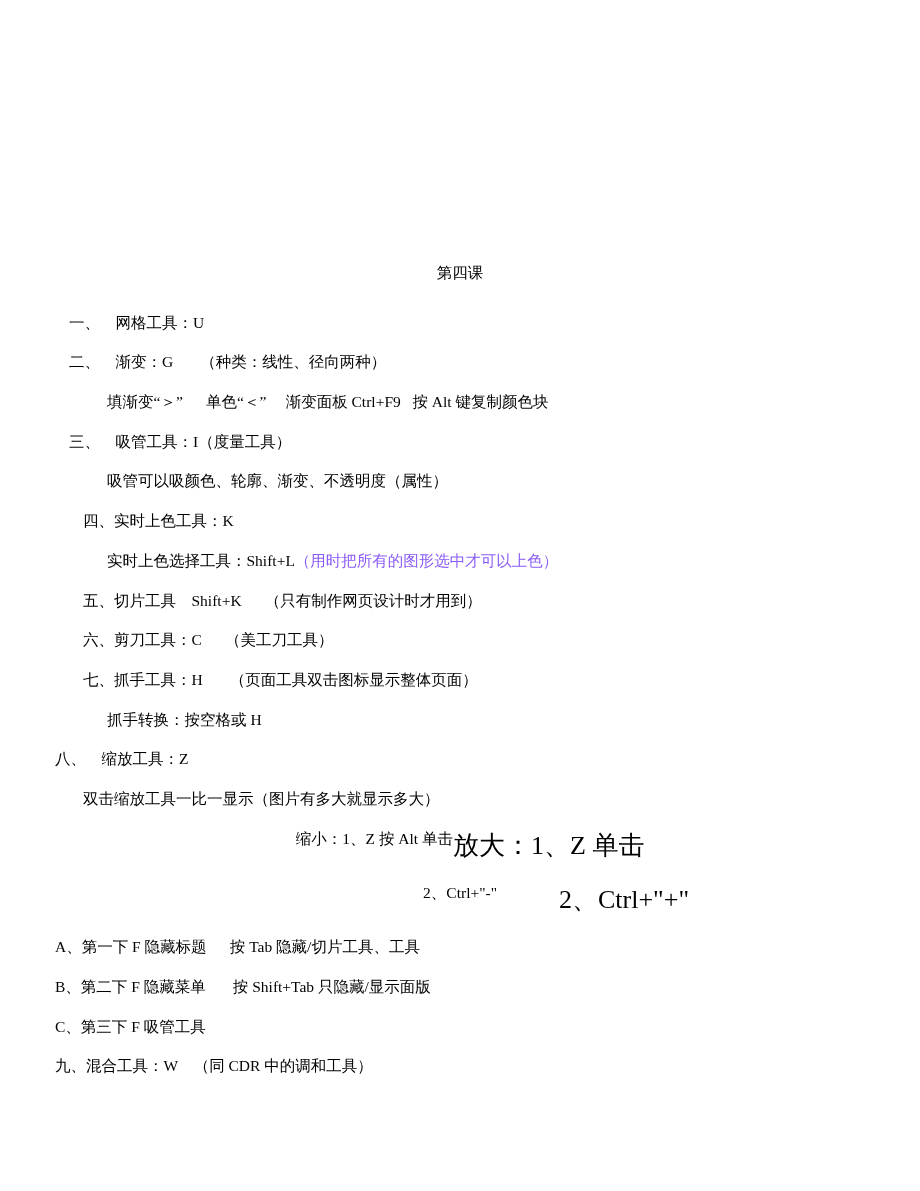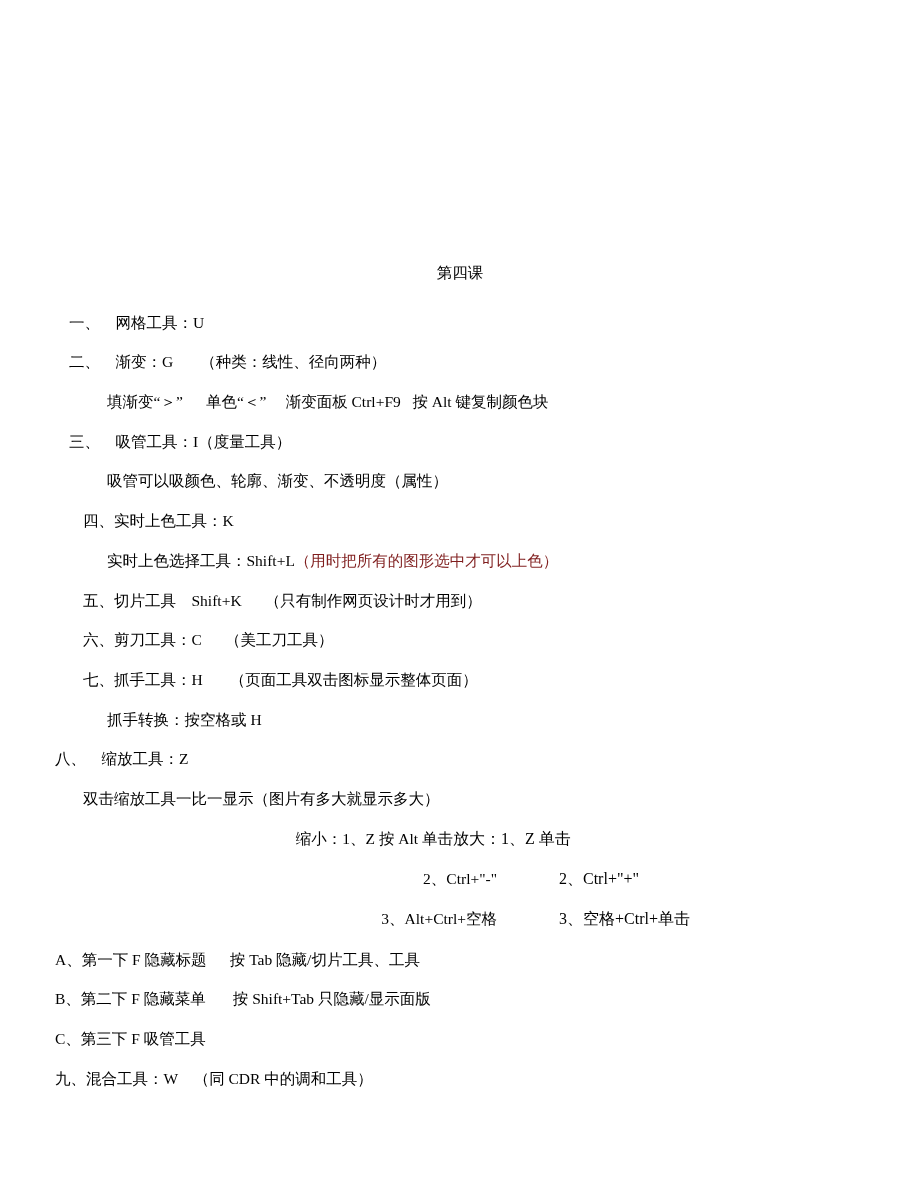--- a/index.html
+++ b/index.html
@@ -32,33 +32,33 @@
     .indent-line-b {
       padding-left: 28px;
     }
     .indent-inner {
       padding-left: 40px;
     }
     .en {
       font-family: "Times New Roman", Times, serif;
     }
     .highlight {
-      color: #7f1d1d;
+      color: #8b5cf6;
     }
     .two-col {
       display: flex;
       align-items: flex-start;
     }
     .col-left {
       flex: 0 0 370px;
       text-align: right;
     }
     .col-right {
       flex: 1;
-      font-size: 16px;
+      font-size: 26px;
       font-family: "SimSun", "Songti SC", serif;
     }
     .col-right .en {
        font-family: "Times New Roman", Times, serif;
     }
     .sub-num {
       padding-left: 72px;
     }
     .inline-figure {
       display: inline-flex;
@@ -148,28 +148,20 @@
 
   <div class="two-col line">
     <div class="col-left sub-num">
       <span class="en">2、</span><span class="en">Ctrl+"-"</span>
     </div>
     <div class="col-right" style="padding-left:62px;">
       <span class="en">2、</span><span class="en">Ctrl+"+"</span>
     </div>
   </div>
 
-  <div class="two-col line">
-    <div class="col-left sub-num">
-      <span class="en">3、</span><span class="en">Alt+Ctrl+</span><span>空格</span>
-    </div>
-    <div class="col-right" style="padding-left:62px;">
-      <span class="en">3、</span><span>空格</span><span class="en">+Ctrl+</span><span>单击</span>
-    </div>
-  </div>
 
   <div class="line">
     <span class="en">A</span><span>、第一下 </span><span class="en">F</span><span> 隐藏标题</span>
     &nbsp;&nbsp;&nbsp;&nbsp;&nbsp;<span>按 </span><span class="en">Tab </span><span>隐藏/切片工具、工具</span>
   </div>
 
   <div class="line">
     <span class="en">B</span><span>、第二下 </span><span class="en">F</span><span> 隐藏菜单</span>
     &nbsp;&nbsp;&nbsp;&nbsp;&nbsp;&nbsp;<span>按 </span><span class="en">Shift+Tab </span><span>只隐藏/显示面版</span>
   </div>

